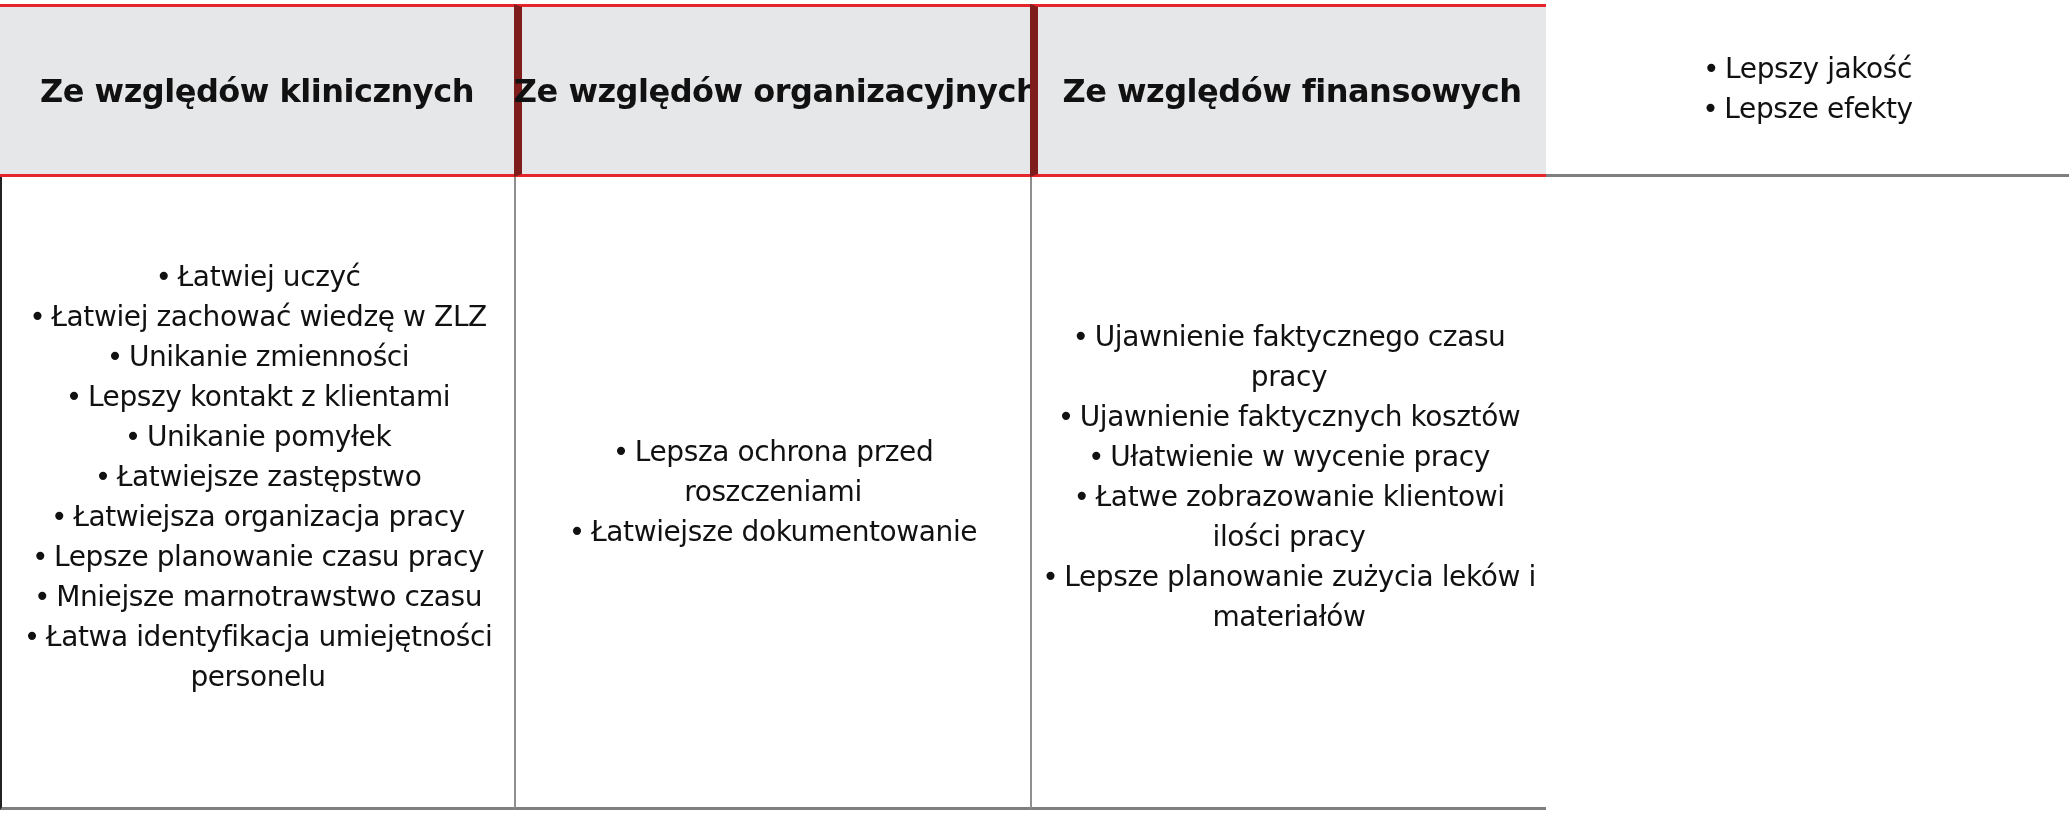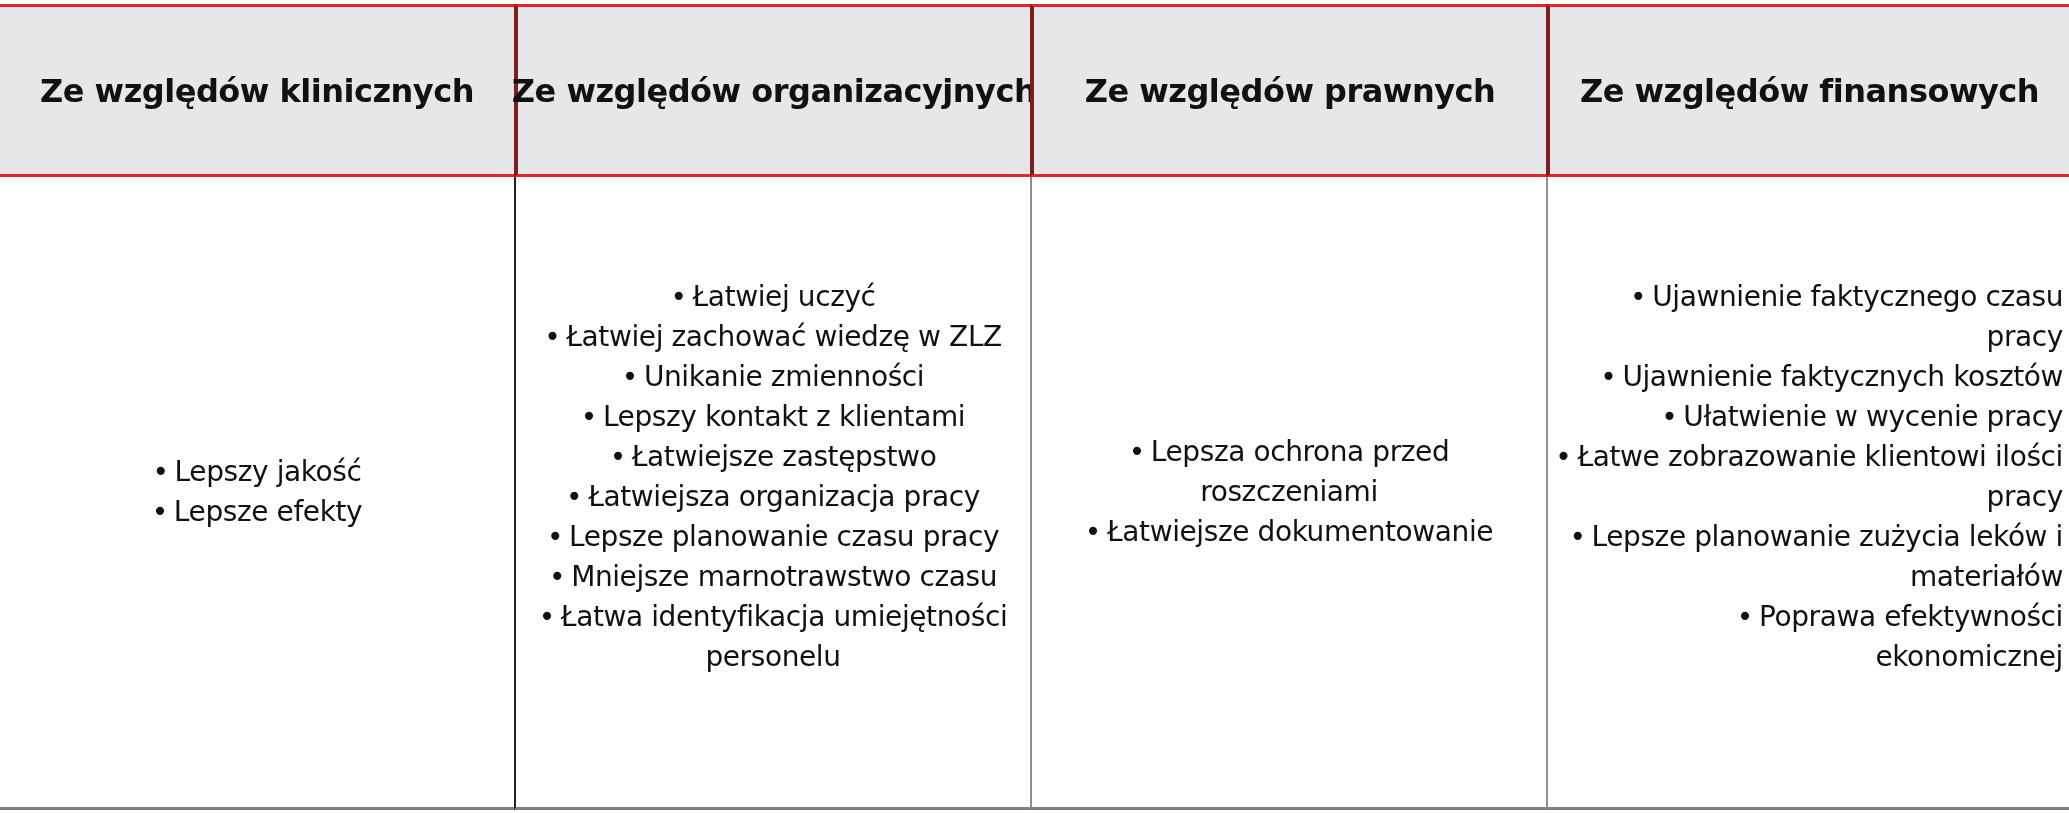--- a/index.html
+++ b/index.html
@@ -32,21 +32,21 @@
       display: flex;
       align-items: center;
       justify-content: center;
       box-sizing: border-box;
       font-weight: bold;
       font-size: 32px;
       letter-spacing: -0.5px;
       white-space: nowrap;
     }
     .head-cell + .head-cell {
-      border-left: 4px solid #7f1d1d;
+      border-left: 8px solid #7f1d1d;
     }
     .body-cell {
       display: flex;
       align-items: center;
       justify-content: center;
       box-sizing: border-box;
       border-bottom: 3px solid #7f7f7f;
       padding: 0 6px;
     }
     .body-cell.c2 { border-left: 2px solid #222222; justify-content: flex-end; }
@@ -71,54 +71,53 @@
     }
     .c2 ul.items li, .c4 ul.items li { }
   </style>
 </head>
 <body>
 
 <div class="table">
 
   <div class="head-cell">Ze względów klinicznych</div>
   <div class="head-cell">Ze względów organizacyjnych</div>
-  <div class="head-cell">Ze względów prawnych</div>
   <div class="head-cell">Ze względów finansowych</div>
 
   <div class="body-cell c1">
     <ul class="items">
       <li><span class="bullet">•</span><span>Lepszy jakość</span></li>
       <li><span class="bullet">•</span><span>Lepsze efekty</span></li>
     </ul>
   </div>
 
   <div class="body-cell c2">
     <ul class="items" style="margin-top:-30px;">
       <li><span class="bullet">•</span><span>Łatwiej uczyć</span></li>
       <li><span class="bullet">•</span><span>Łatwiej zachować wiedzę w ZLZ</span></li>
       <li><span class="bullet">•</span><span>Unikanie zmienności</span></li>
       <li><span class="bullet">•</span><span>Lepszy kontakt z klientami</span></li>
+      <li><span class="bullet">•</span><span>Unikanie pomyłek</span></li>
       <li><span class="bullet">•</span><span>Łatwiejsze zastępstwo</span></li>
       <li><span class="bullet">•</span><span>Łatwiejsza organizacja pracy</span></li>
       <li><span class="bullet">•</span><span>Lepsze planowanie czasu pracy</span></li>
       <li><span class="bullet">•</span><span>Mniejsze marnotrawstwo czasu</span></li>
       <li><span class="bullet">•</span><span>Łatwa identyfikacja umiejętności personelu</span></li>
     </ul>
   </div>
 
   <div class="body-cell c3">
     <ul class="items" style="max-width:420px;">
       <li><span class="bullet">•</span><span>Lepsza ochrona przed roszczeniami</span></li>
       <li><span class="bullet">•</span><span>Łatwiejsze dokumentowanie</span></li>
     </ul>
   </div>
 
   <div class="body-cell c4">
-    <ul class="items" style="margin-top:-30px;text-align:right;">
+    <ul class="items" style="margin-top:-30px;">
       <li><span class="bullet">•</span><span>Ujawnienie faktycznego czasu pracy</span></li>
       <li><span class="bullet">•</span><span>Ujawnienie faktycznych kosztów</span></li>
       <li><span class="bullet">•</span><span>Ułatwienie w wycenie pracy</span></li>
       <li><span class="bullet">•</span><span>Łatwe zobrazowanie klientowi ilości pracy</span></li>
       <li><span class="bullet">•</span><span>Lepsze planowanie zużycia leków i materiałów</span></li>
-      <li><span class="bullet">•</span><span>Poprawa efektywności ekonomicznej</span></li>
     </ul>
   </div>
 </div>
 
 </body></html>

